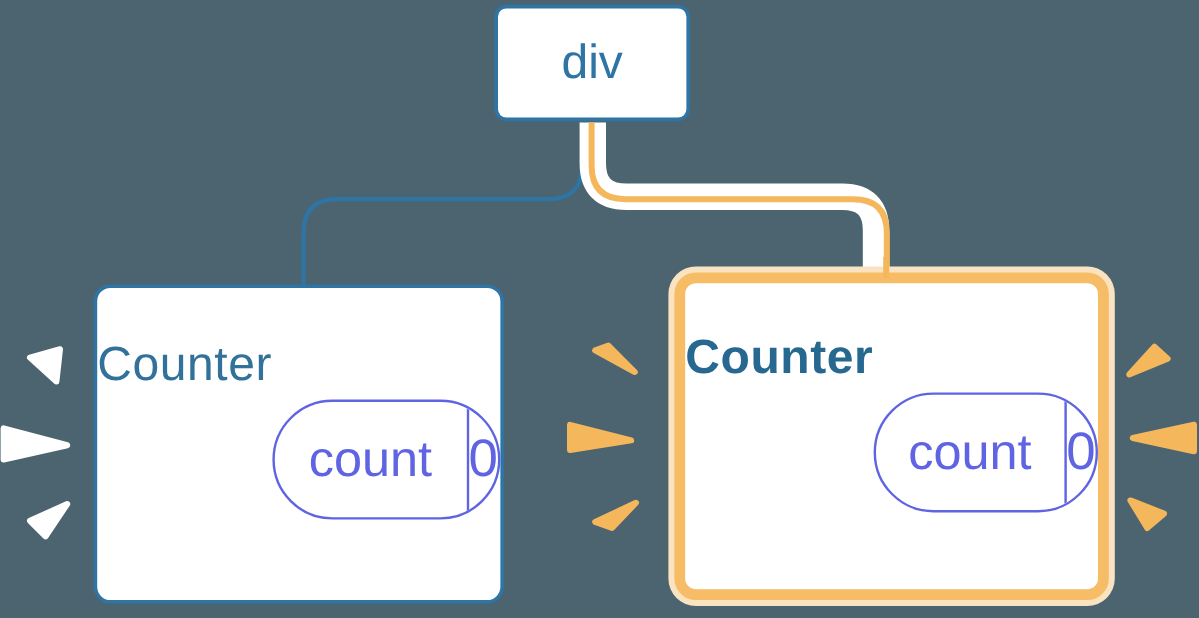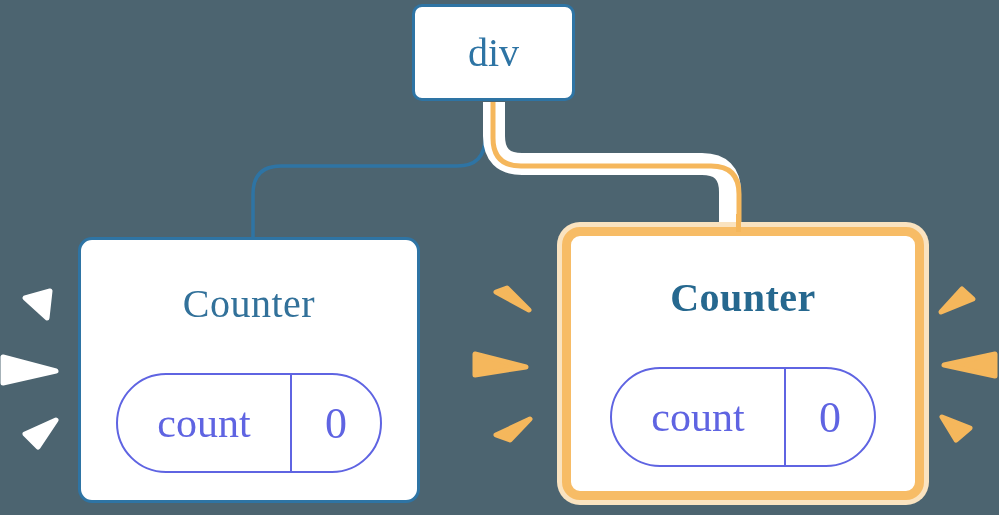--- a/index.html
+++ b/index.html
@@ -2,37 +2,37 @@
 <html style="--background: #4C6470; --blue: #2E74A4; --title_left: #32719A; --title_right: #26688F; --purple: #5F64E2; --orange: #F7BC66; --orange_light: #FAE3C0; --orange_ray: #F5B75C; --white: #FFFFFF;"><head>
 <meta charset="utf-8">
 <style>
   :root{
     --background:#4C6470; --blue:#2E74A4; --title_left:#32719A; --title_right:#26688F;
     --purple:#5F64E2; --orange:#F7BC66; --orange_light:#FAE3C0; --orange_ray:#F5B75C; --white:#FFFFFF;
   }
   *{margin:0;padding:0;box-sizing:border-box;}
   html,body{width:999px;height:515px;overflow:hidden;}
   body{font-family:"Liberation Sans",sans-serif;background:var(--background);}
-  .canvas{position:relative;width:999px;height:515px;background:var(--background);font-family:Liberation Serif, serif;}
+  .canvas{position:relative;width:999px;height:515px;background:var(--background);}
   .layer{position:absolute;left:0;top:0;width:999px;height:515px;}
 
   .edge-blue{fill:none;stroke:var(--blue);stroke-width:3.5;}
   .pipe-white{fill:none;stroke:var(--white);stroke-width:22;}
   .pipe-orange{fill:none;stroke:var(--orange_ray);stroke-width:5;}
 
   .root-node{
     position:absolute;left:412px;top:4px;width:163px;height:97px;
     background:var(--white);border:3px solid var(--blue);border-radius:10px;
     display:flex;align-items:center;justify-content:center;
   }
   .root-label{font-size:40px;font-weight:500;color:var(--blue);}
 
   .card{
     position:absolute;background:var(--white);
-    display:flex;flex-direction:column;align-items:center;
+    display:flex;align-items:flex-start;
   }
   .card-left{
     left:78px;top:237px;width:342px;height:266px;
     border:3px solid var(--blue);border-radius:14px;padding-top:44px;
   }
   .card-right{
     left:562px;top:227px;width:362px;height:273px;
     border:9px solid var(--orange);border-radius:18px;
     box-shadow:0 0 0 5px var(--orange_light);padding-top:42px;
   }

